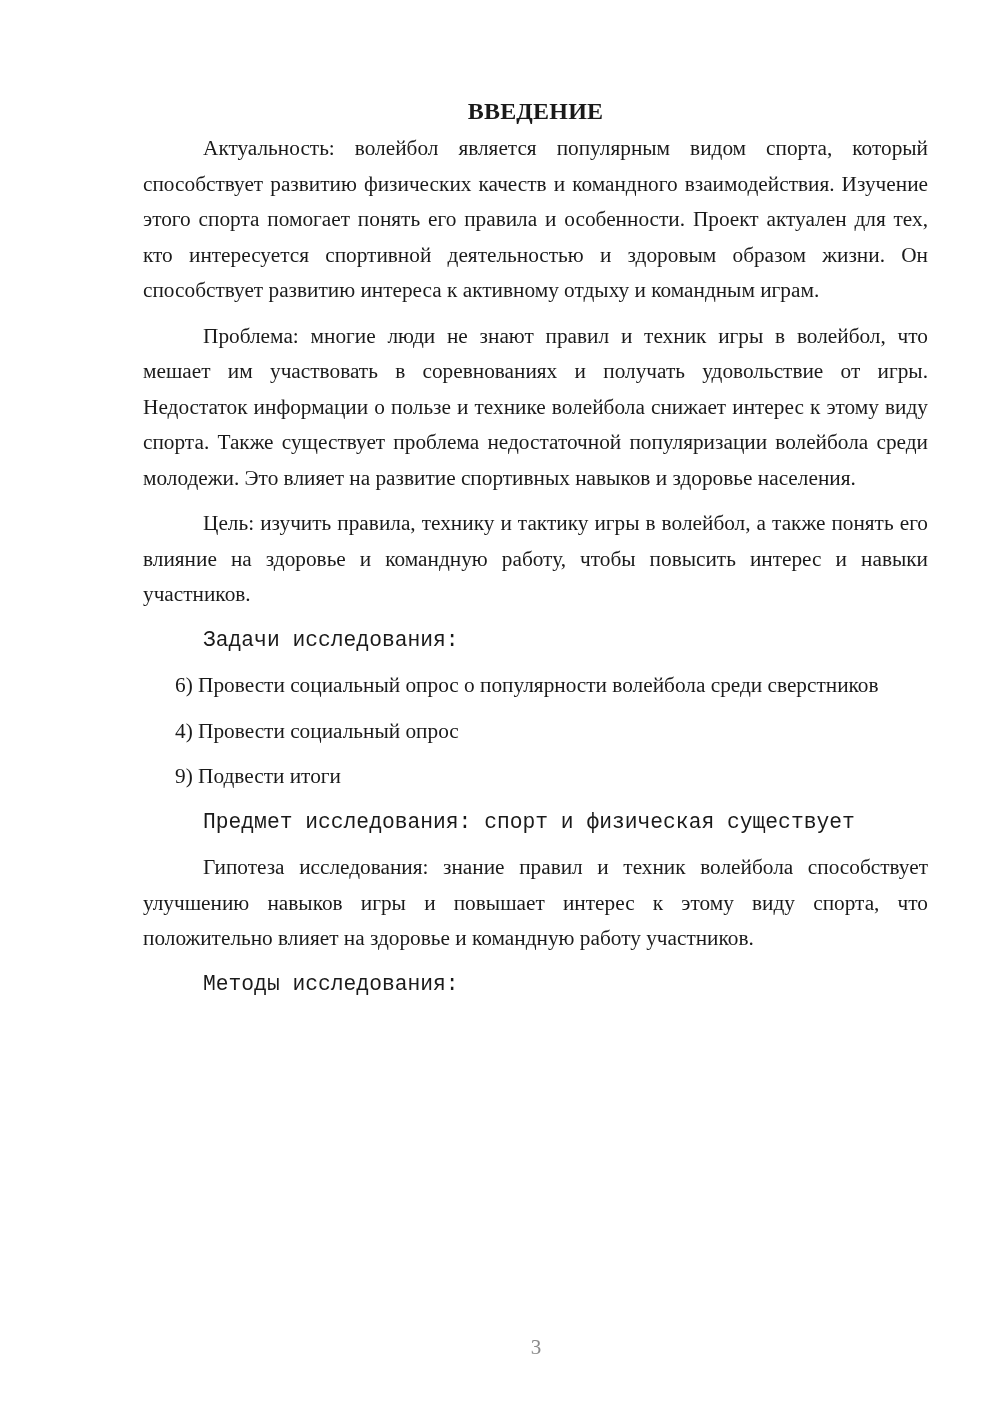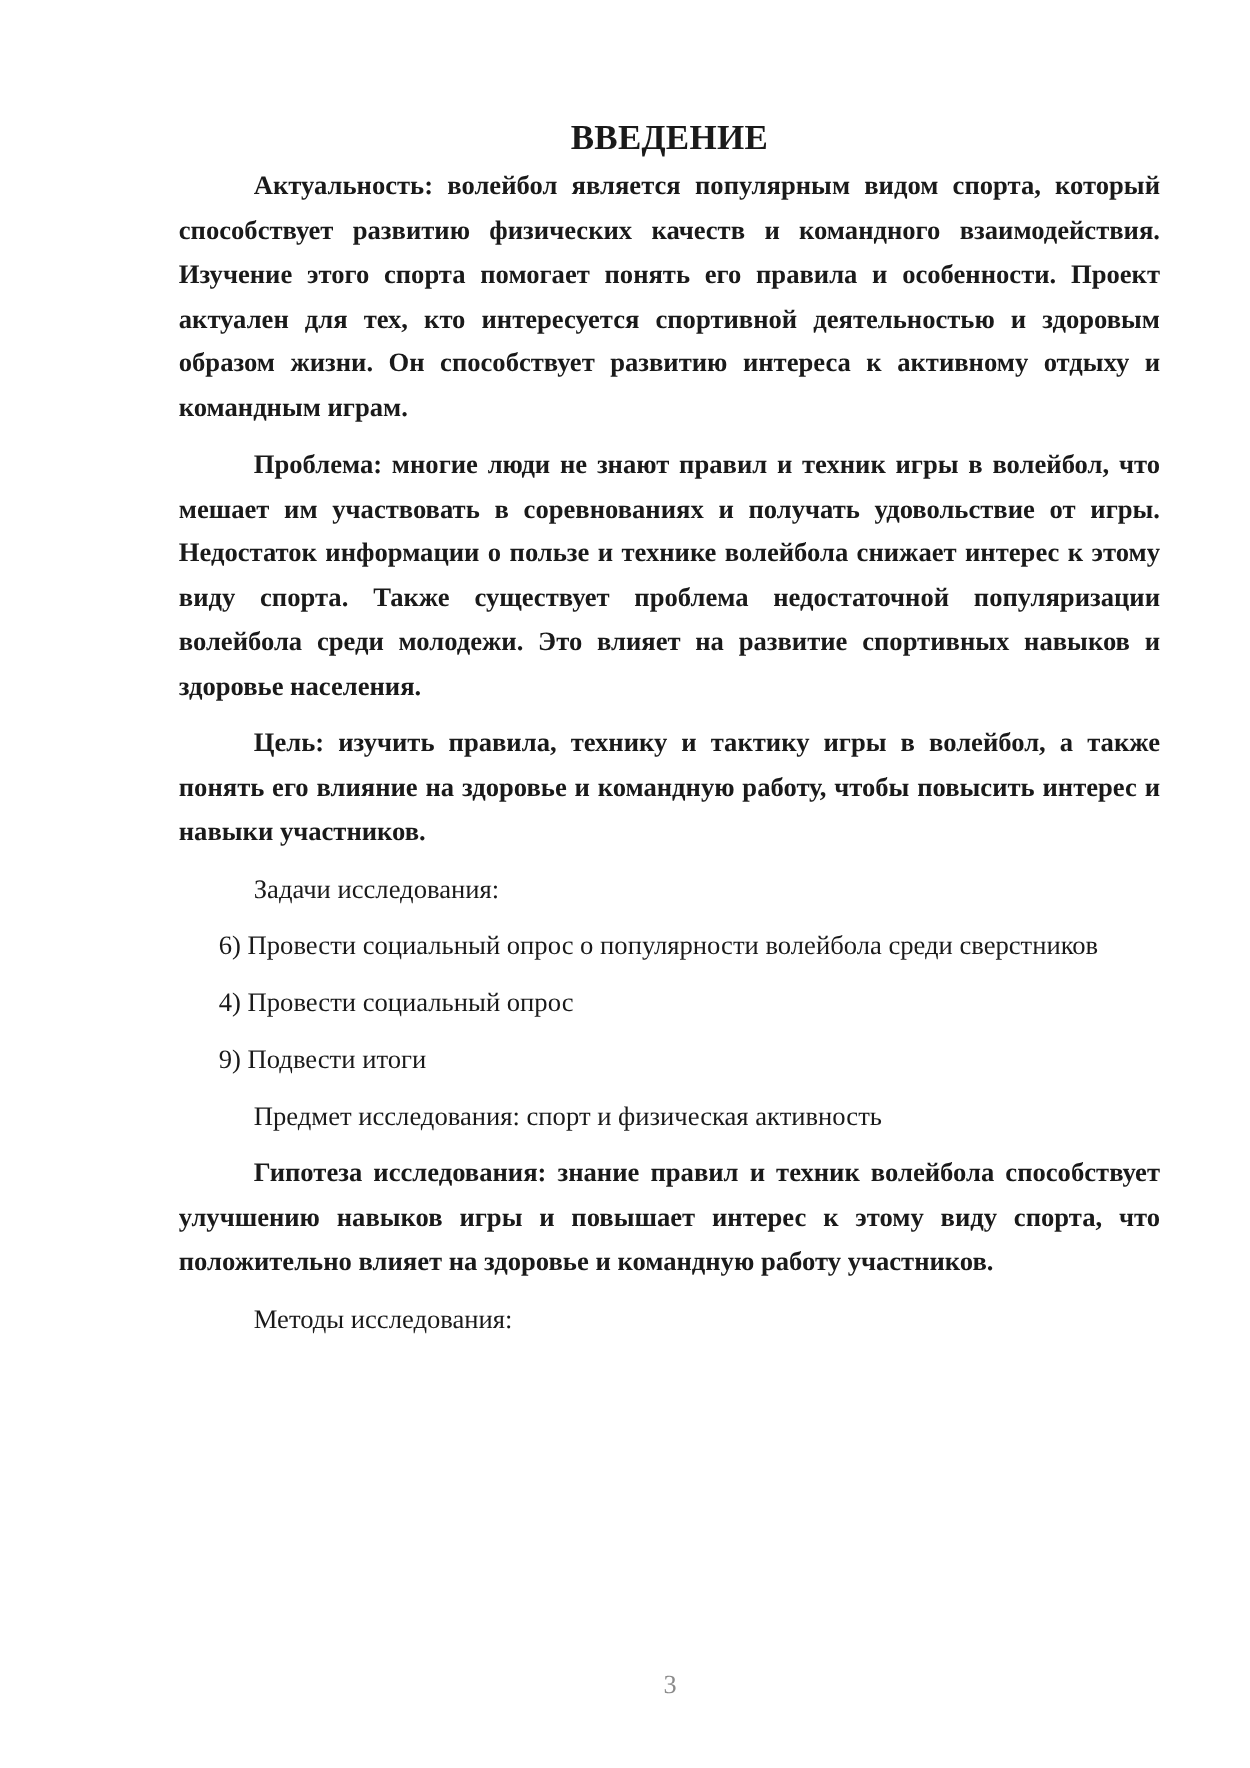--- a/index.html
+++ b/index.html
@@ -17,41 +17,41 @@
     }
     .page {
       position: absolute;
       left: 143px;
       top: 96px;
       width: 785px;
     }
     .title {
       text-align: center;
       font-weight: bold;
-      font-size: 28px;
+      font-size: 24px;
       line-height: 30px;
       margin: 0 0 5px 0;
       padding-left: 0;
       letter-spacing: 0.2px;
     }
     p {
       margin: 0;
       font-size: 21.3px;
       line-height: 35.5px;
       text-align: justify;
       text-align-last: left;
     }
     .para {
       text-indent: 60px;
       margin-bottom: 10px;
-      font-weight: bold;
     }
     .single {
       text-indent: 60px;
       margin-bottom: 10px;
+      font-family: Liberation Mono, monospace;
     }
     .list-item {
       text-indent: 32px;
       margin-bottom: 10px;
     }
     .page-number {
       position: absolute;
       top: 1335px;
       left: 0;
       width: 1000px;
@@ -76,20 +76,20 @@
 
   <p class="single">Задачи исследования:</p>
 
   <div>
     <p class="list-item">6) Провести социальный опрос о популярности волейбола среди сверстников</p>
     <p class="list-item">4) Провести социальный опрос</p>
     <p class="list-item">9) Подвести итоги</p>
   </div>
 
 
-  <p class="single">Предмет исследования: спорт и физическая активность</p>
+  <p class="single">Предмет исследования: спорт и физическая существует</p>
 
   <p class="para">Гипотеза исследования: знание правил и техник волейбола способствует улучшению навыков игры и повышает интерес к этому виду спорта, что положительно влияет на здоровье и командную работу участников.</p>
 
   <p class="single">Методы исследования:</p>
 </div>
 
 <div class="page-number">3</div>
 
 </body></html>

